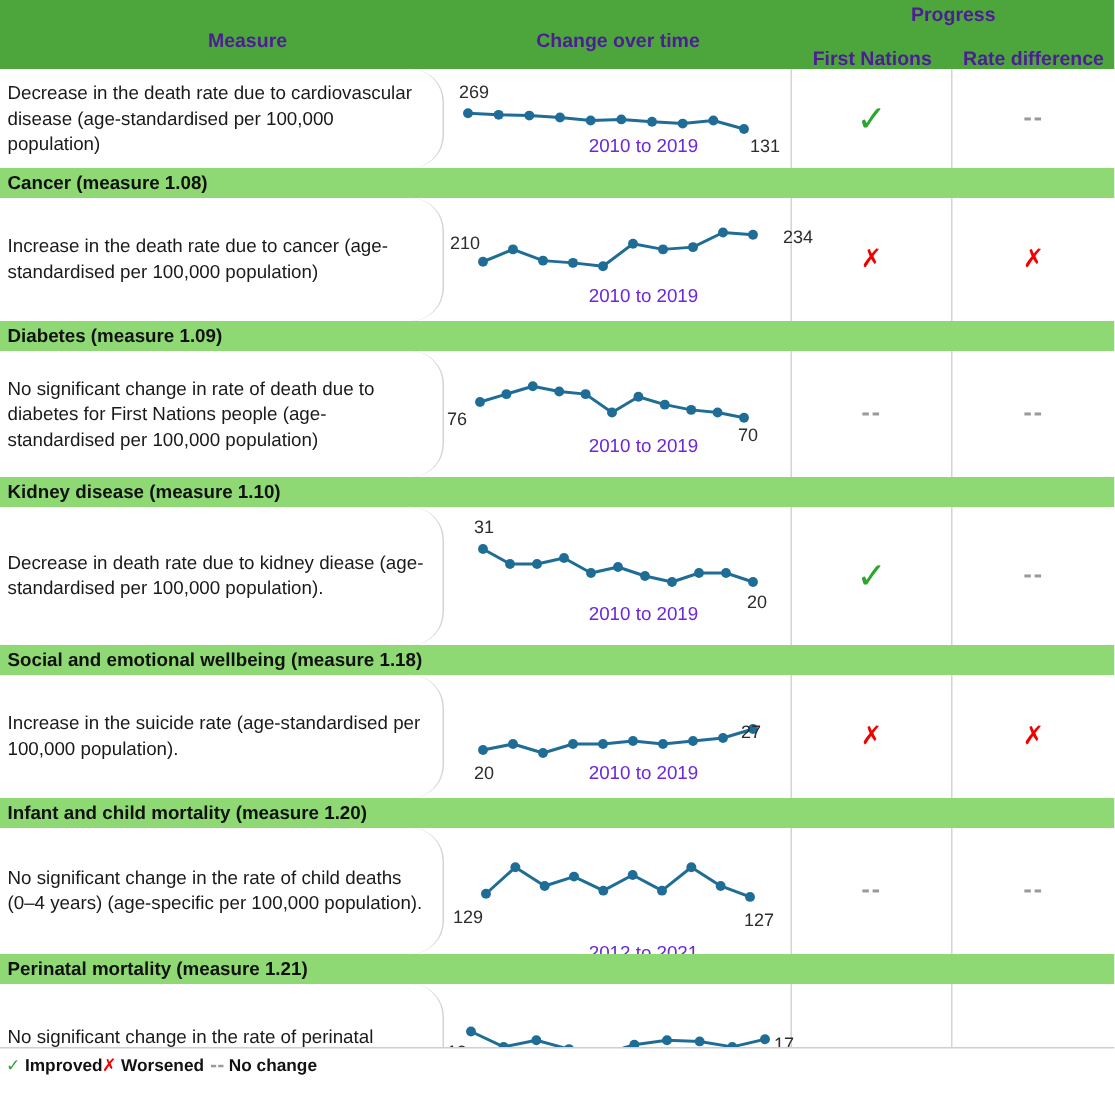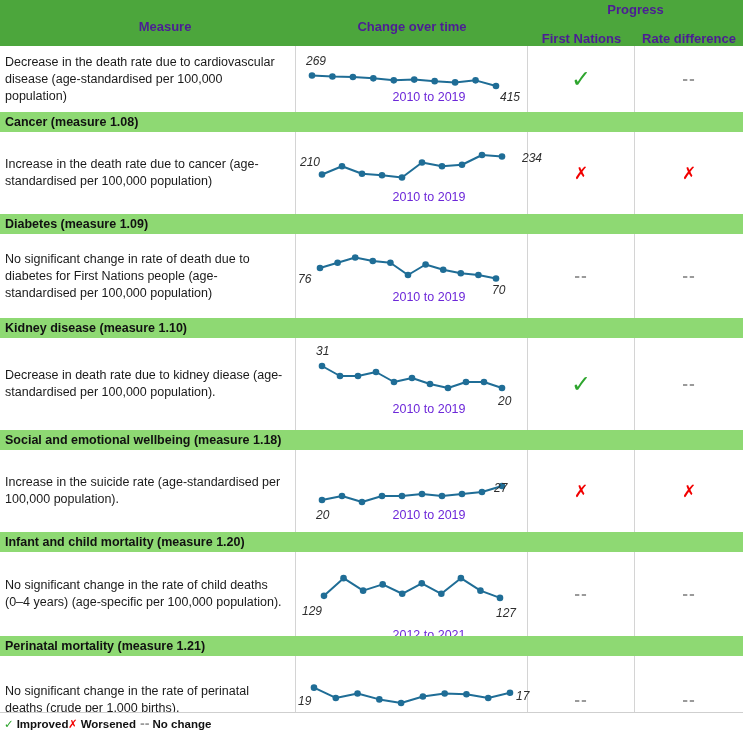--- a/index.html
+++ b/index.html
@@ -72,20 +72,21 @@
     top: 0;
     height: 100%;
     box-sizing: border-box;
   }
   .c-measure {
     left: 0px; width: 296px;
     border-right: 1px solid #d4d4d4;
     padding: 0 10px 0 5px;
     display: flex;
     align-items: center;
+    border-radius: 22px;
   }
   .measure-text {
     font-size: 12.5px;
     line-height: 17px;
     color: #1a1a1a;
   }
   .c-change {
     left: 296px; width: 232px;
     border-right: 1px solid #d4d4d4;
   }
@@ -104,21 +105,20 @@
     position: absolute;
     left: 0; top: 0;
     width: 232px; height: 100%;
   }
   .spark-svg { position: absolute; left: 0; top: 0; }
   .spark-lbl {
     position: absolute;
     font-size: 12px;
     color: #2d2d2d;
     white-space: nowrap;
-    font-style: italic;
   }
   .spark-period {
     position: absolute;
     font-size: 12.5px;
     color: #6d28d9;
     width: 232px;
     text-align: center;
     left: 17px;
   }
 
@@ -145,21 +145,21 @@
     line-height: 1;
     font-family: "DejaVu Sans", sans-serif;
   }
 
   
   .legend {
     position: absolute;
     left: 0;
     bottom: 0;
     width: 743px;
-    height: 22px;
+    height: 36px;
     border-top: 1px solid #cfcfcf;
     box-sizing: border-box;
     background: #ffffff;
     margin-top: 13px;
   }
   .legend-item {
     position: absolute;
     top: 4px;
     font-size: 11.5px;
     font-weight: bold;
@@ -201,21 +201,21 @@
               <circle cx="56.89" cy="31.05" r="3.3" fill="#1f6d96"></circle>
               <circle cx="77.33" cy="32.33" r="3.3" fill="#1f6d96"></circle>
               <circle cx="97.78" cy="34.36" r="3.3" fill="#1f6d96"></circle>
               <circle cx="118.22" cy="33.60" r="3.3" fill="#1f6d96"></circle>
               <circle cx="138.67" cy="35.13" r="3.3" fill="#1f6d96"></circle>
               <circle cx="159.11" cy="36.40" r="3.3" fill="#1f6d96"></circle>
               <circle cx="179.56" cy="34.36" r="3.3" fill="#1f6d96"></circle>
               <circle cx="200.00" cy="39.96" r="3.3" fill="#1f6d96"></circle>
             </svg>
             <div class="spark-lbl" style="left: 10px; top: 7.52727px;">269</div>
-            <div class="spark-lbl" style="left: 204px; top: 43.9636px;">415</div>
+            <div class="spark-lbl" style="left: 204px; top: 43.9636px;">131</div>
             <div class="spark-period" style="top: 44px;">2010 to 2019</div>
           </div>
         </div>
         <div class="cell c-fn">
           <span class="glyph-tick">✓</span>
         </div>
         <div class="cell c-rd">
           <span class="glyph-dash">--</span>
         </div>
       </div>

